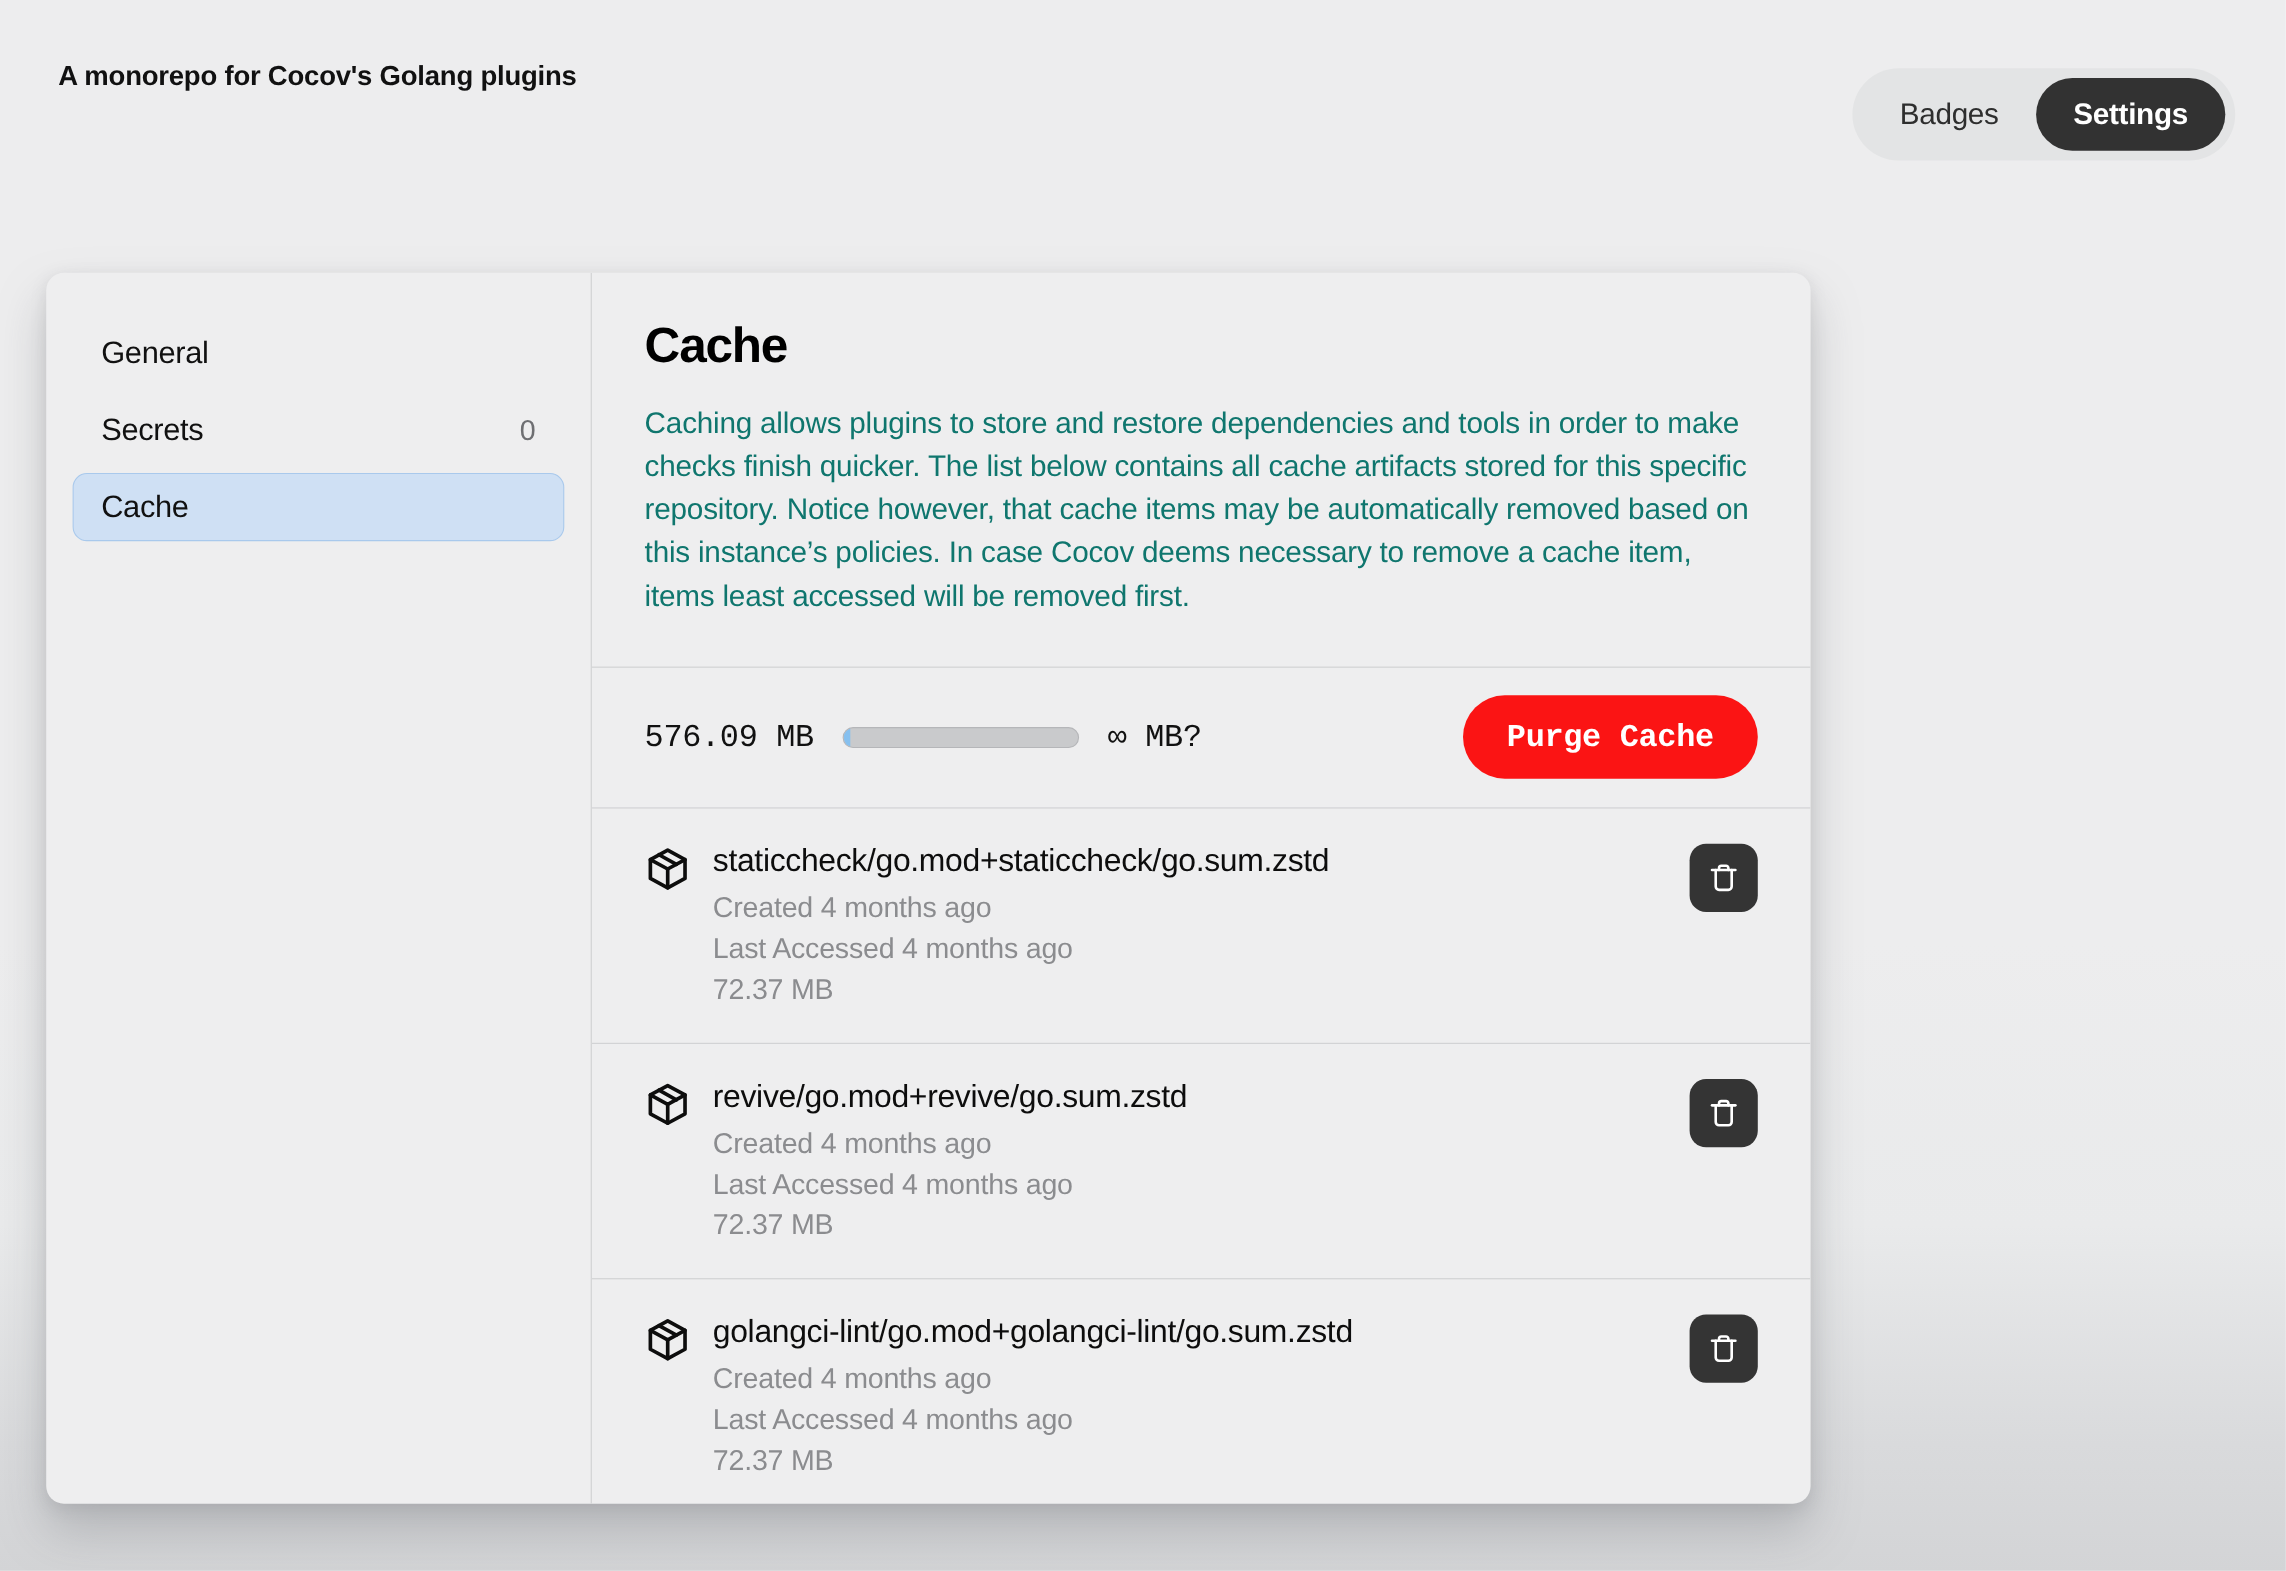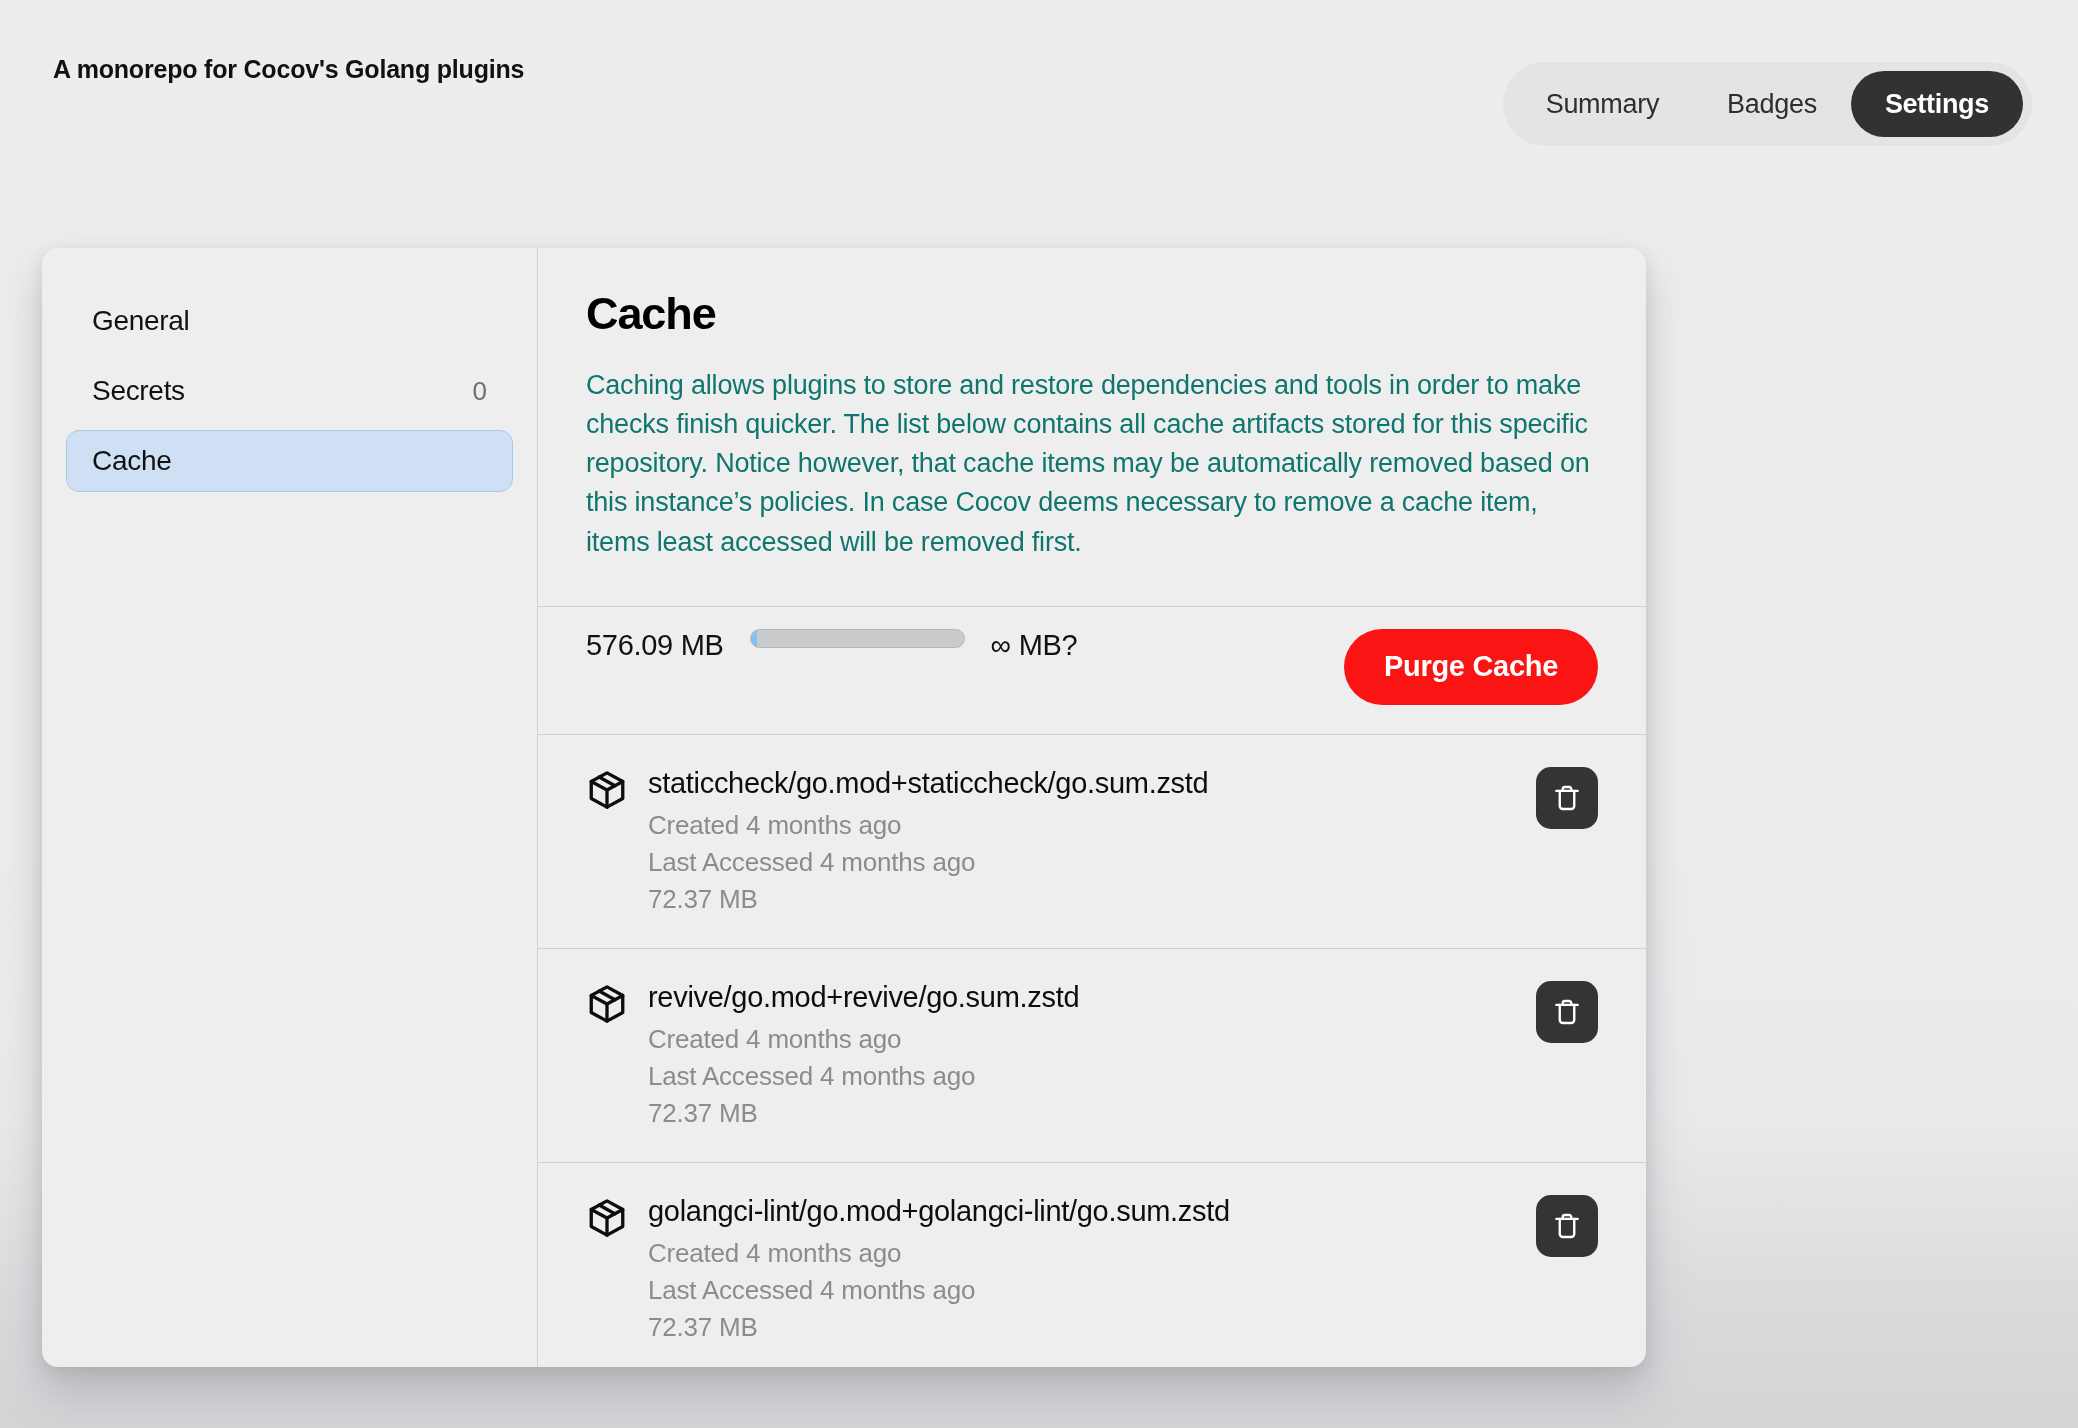--- a/index.html
+++ b/index.html
@@ -146,24 +146,25 @@
     line-height: 1.45;
     color: #0f766e;
     margin: 0;
     max-width: 1270px;
     letter-spacing: -0.2px;
   }
 
   
   .usage-row {
     display: flex;
-    align-items: flex-start;
+    align-items: center;
     padding: 22px 48px 22px 48px;
     border-bottom: 1px solid #cfd0d2;
     min-height: 128px;
+    font-family: Liberation Mono, monospace;
   }
   .usage-size {
     font-size: 29px;
     color: #111;
     letter-spacing: -0.3px;
     white-space: nowrap;
   }
   .usage-bar {
     position: relative;
     width: 215px;
@@ -260,21 +261,20 @@
 </style>
 </head>
 <body>
 
 <div class="page-header">
   <div class="title-block">
     <div class="repo-subtitle">A monorepo for Cocov's Golang plugins</div>
   </div>
 
   <nav class="nav-pill">
-    <div class="nav-tab">Summary</div>
     <div class="nav-tab">Badges</div>
     <div class="nav-tab active">Settings</div>
   </nav>
 </div>
 
 <div class="card">
 
   <aside class="settings-sidebar">
     <div class="side-item">
       <span class="side-label">General</span>

